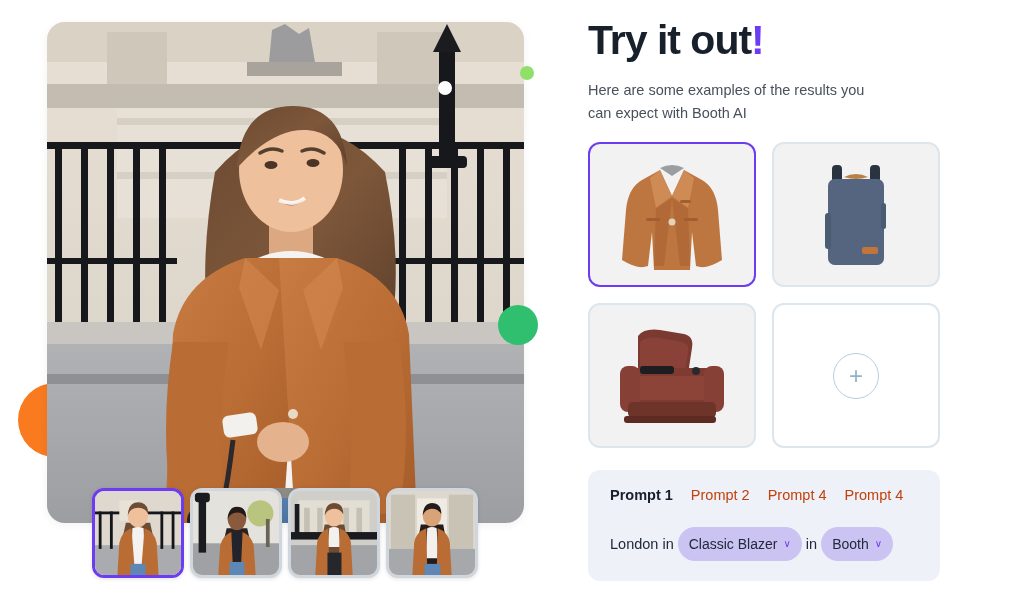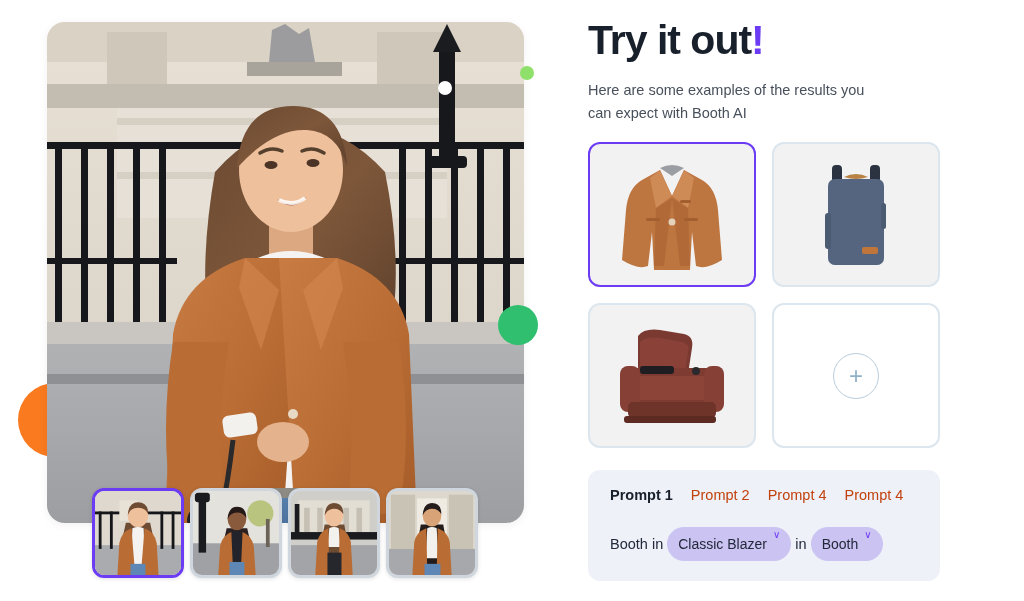--- a/index.html
+++ b/index.html
@@ -80,21 +80,21 @@
     width: 352px; background: #EEF1F8; border-radius: 12px; padding: 17px 22px 20px 22px;
   }
   .prompt-tabs { display: flex; gap: 18px; margin-bottom: 24px; }
   .prompt-tab { font-size: 14.5px; color: #c2410c; font-weight: 400; white-space: nowrap; }
   .prompt-tab.active { color: #18202B; font-weight: 700; }
 
   .prompt-text {
     font-size: 14.5px; color: #21293A; line-height: 2.0;
   }
   .pill {
-    display: inline-flex; gap: 6px;
+    display: inline-flex; align-items: center; gap: 6px;
     background: #CBC3F2; color: #21293A; border-radius: 20px;
     padding: 3px 11px; font-size: 14px; white-space: nowrap;
   }
   .pill .chev { color: #6C3BF4; font-size: 10px; line-height: 1; }
 </style>
 </head>
 <body>
 
 <div class="stage">
 
@@ -357,21 +357,21 @@
 
     <div class="prompt-panel">
       <div class="prompt-tabs">
         <div class="prompt-tab active">Prompt 1</div>
         <div class="prompt-tab">Prompt 2</div>
         <div class="prompt-tab">Prompt 4</div>
         <div class="prompt-tab">Prompt 4</div>
       </div>
 
       <div class="prompt-text">
-        <span>Booth in</span>
+        <span>London in</span>
         <span class="pill">
             <span>Classic Blazer</span>
             <span class="chev">∨</span>
           </span>
         <span>in</span>
         <span class="pill">
             <span>Booth</span>
             <span class="chev">∨</span>
           </span>
       </div>

